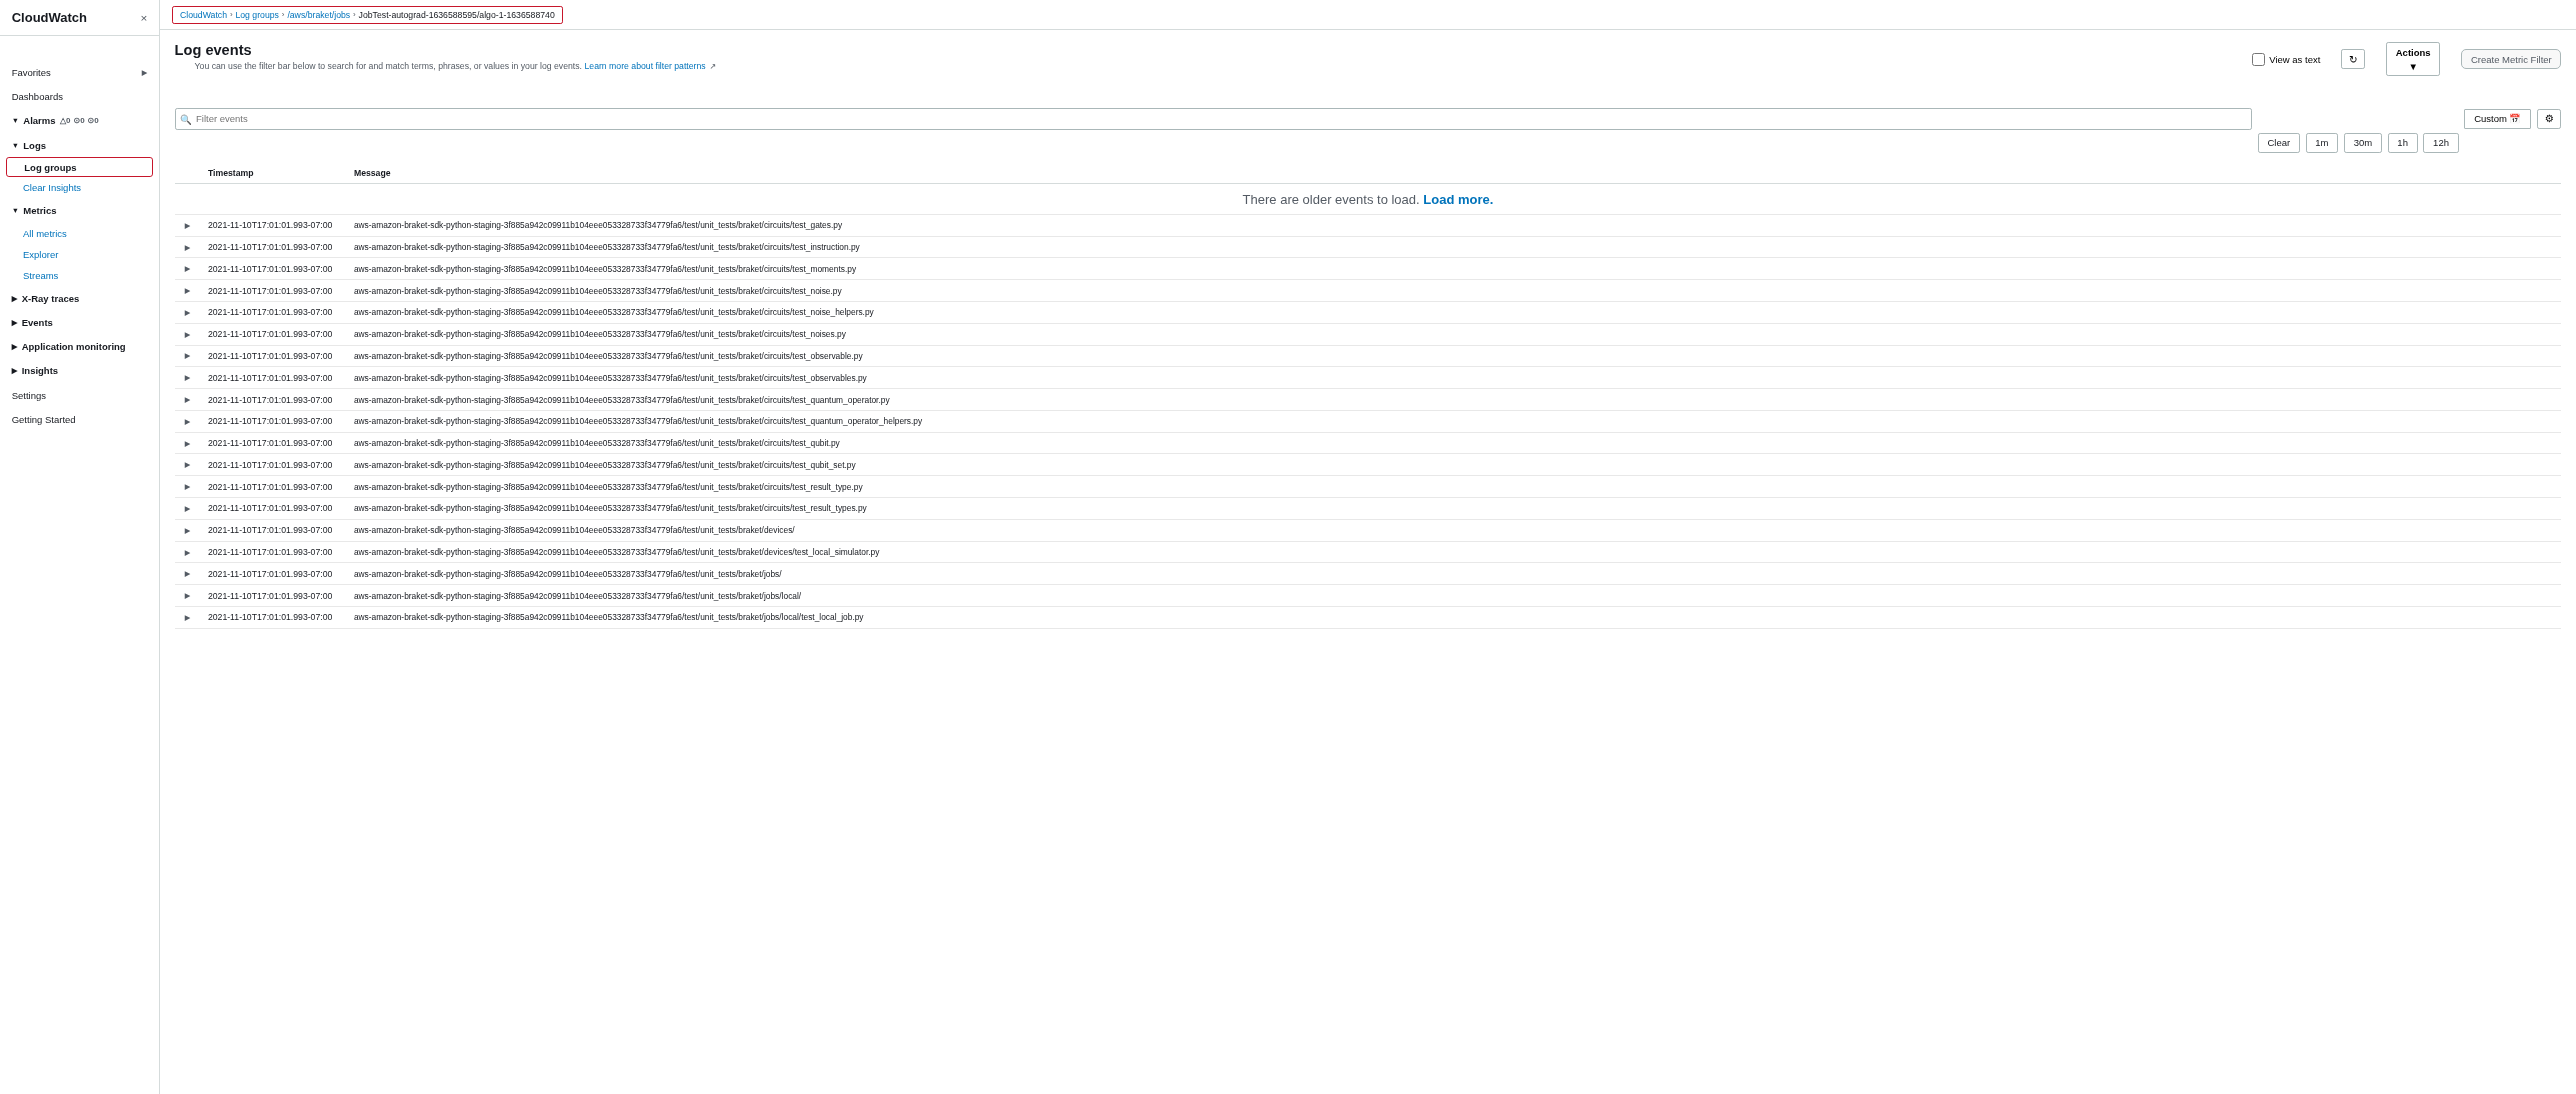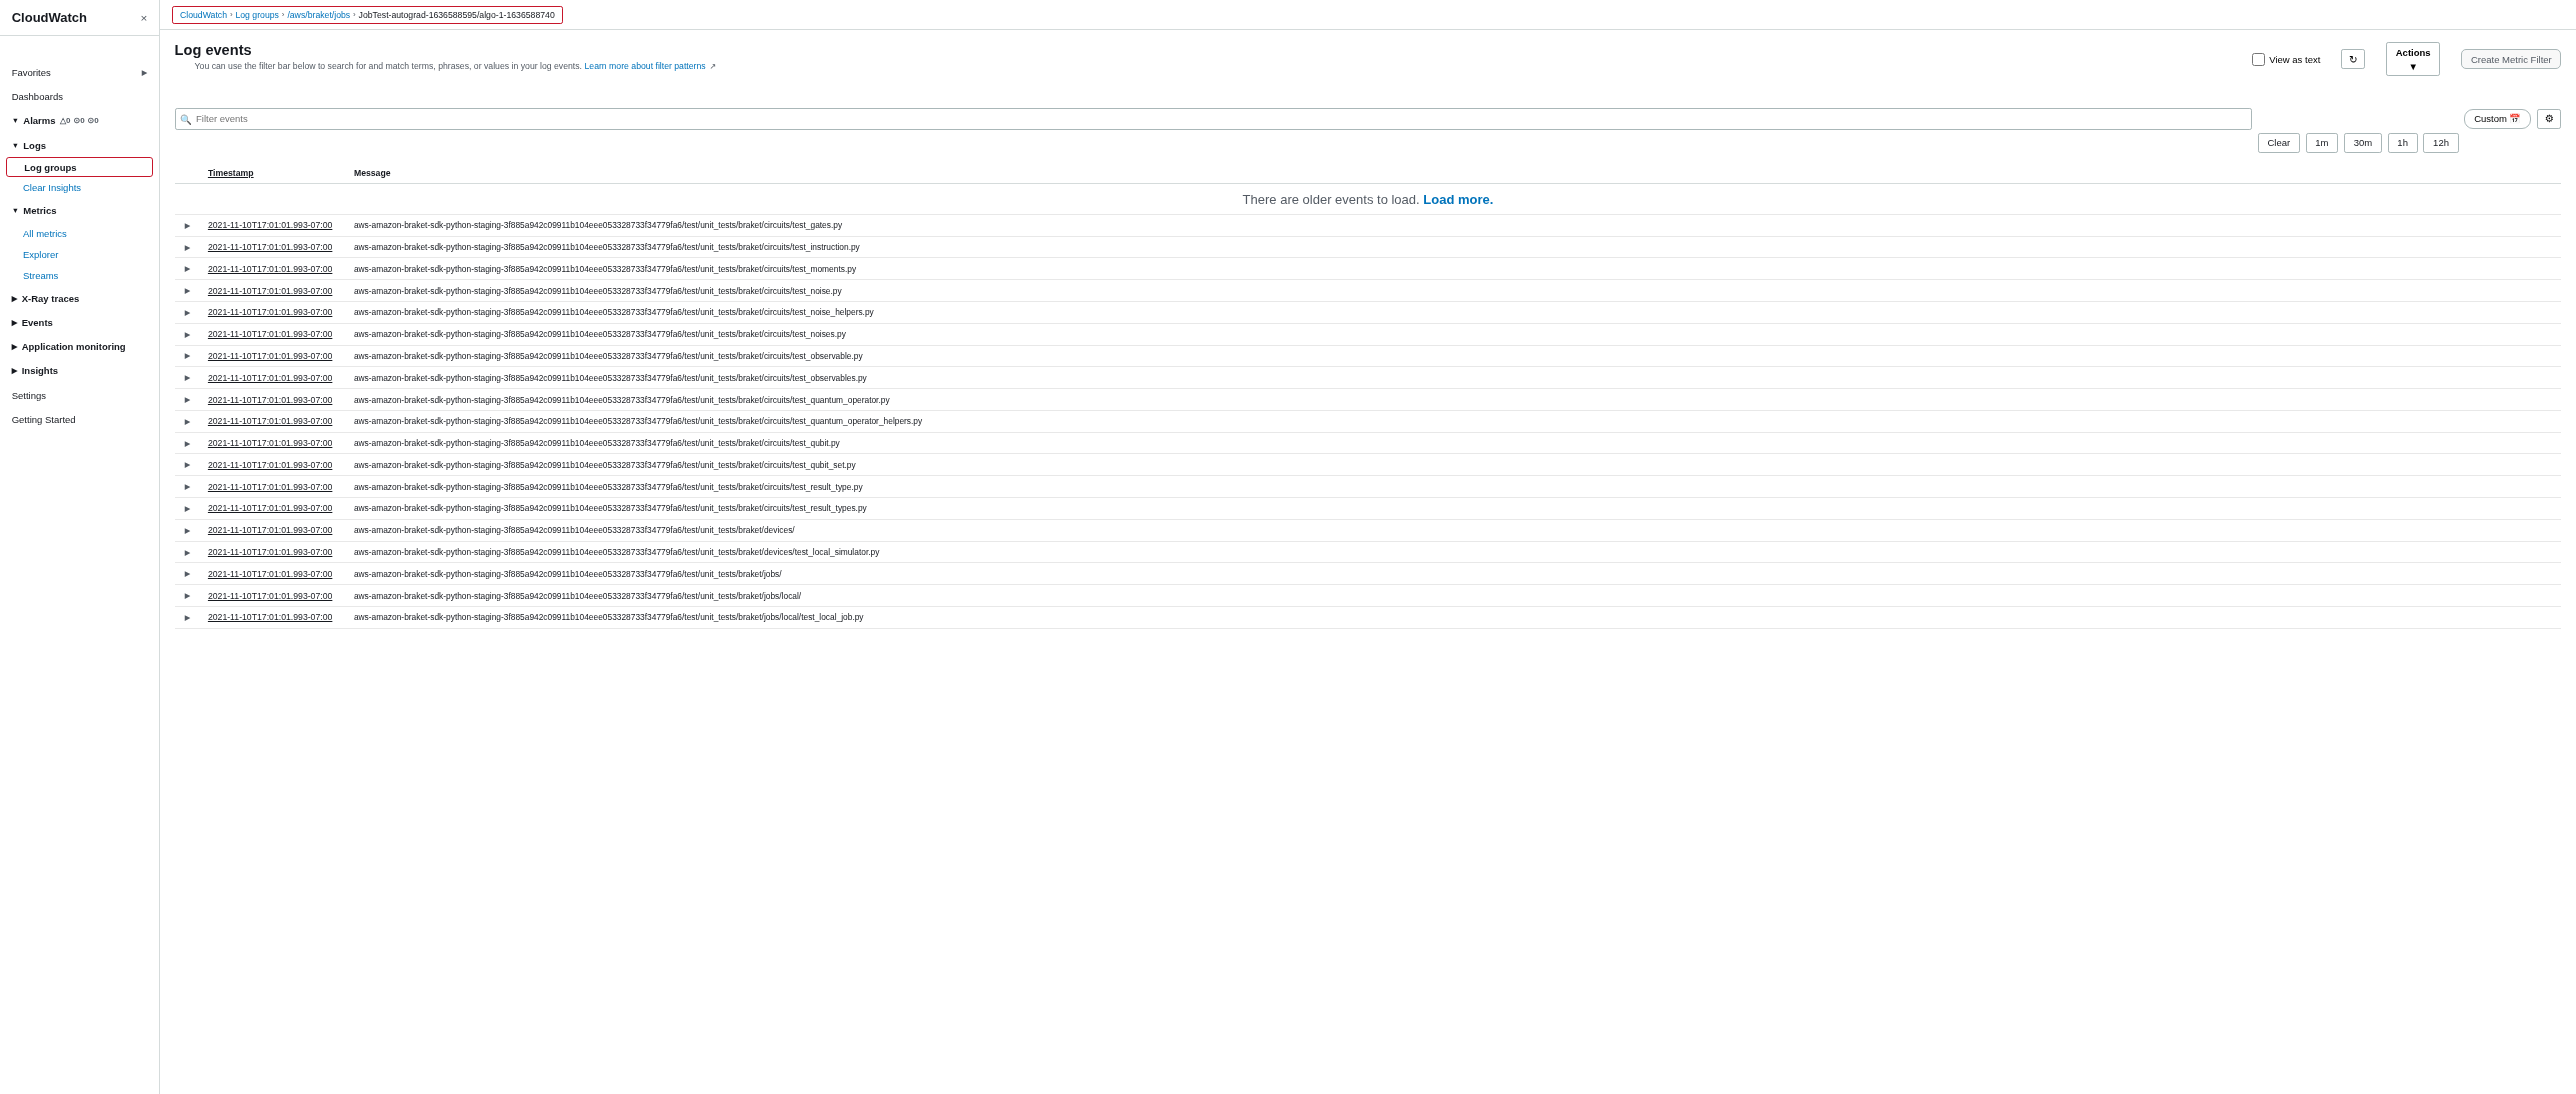--- a/index.html
+++ b/index.html
@@ -189,21 +189,21 @@
       border-radius: 2.2px;
       padding: 3.6px 8.7px;
       cursor: pointer;
       font-size: 9.5px;
       color: #16191f;
       margin-top: 48px;
     }
     .custom-btn {
       border: 0.7px solid #aab7b8;
       background: #fff;
-      border-radius: 9px;
+      border-radius: 1px;
       padding: 3.6px 8.7px;
       cursor: pointer;
       font-size: 9.5px;
       display: flex;
       align-items: center;
       gap: 2.9px;
     }
     .settings-icon-btn {
       border: 0.7px solid #aab7b8;
       background: #fff;
@@ -230,21 +230,21 @@
       vertical-align: middle;
     }
     .expand-btn {
       background: none;
       border: none;
       cursor: pointer;
       color: #545b64;
       font-size: 7.3px;
       padding: 1.5px 2.9px;
     }
-    .timestamp-col { width: 146px; white-space: nowrap; color: #16191f; text-decoration: underline; }
+    .timestamp-col { width: 146px; white-space: nowrap; color: #16191f; }
     .message-col { color: #16191f; word-break: break-all; font-size: 8.4px; }
     .older-events-row td {
       text-align: center;
       padding: 7.3px;
       color: #545b64;
       font-size: 13px;
     }
     .older-events-row a { color: #0073bb; text-decoration: none; font-weight: 600; }
   </style>
 </head>

